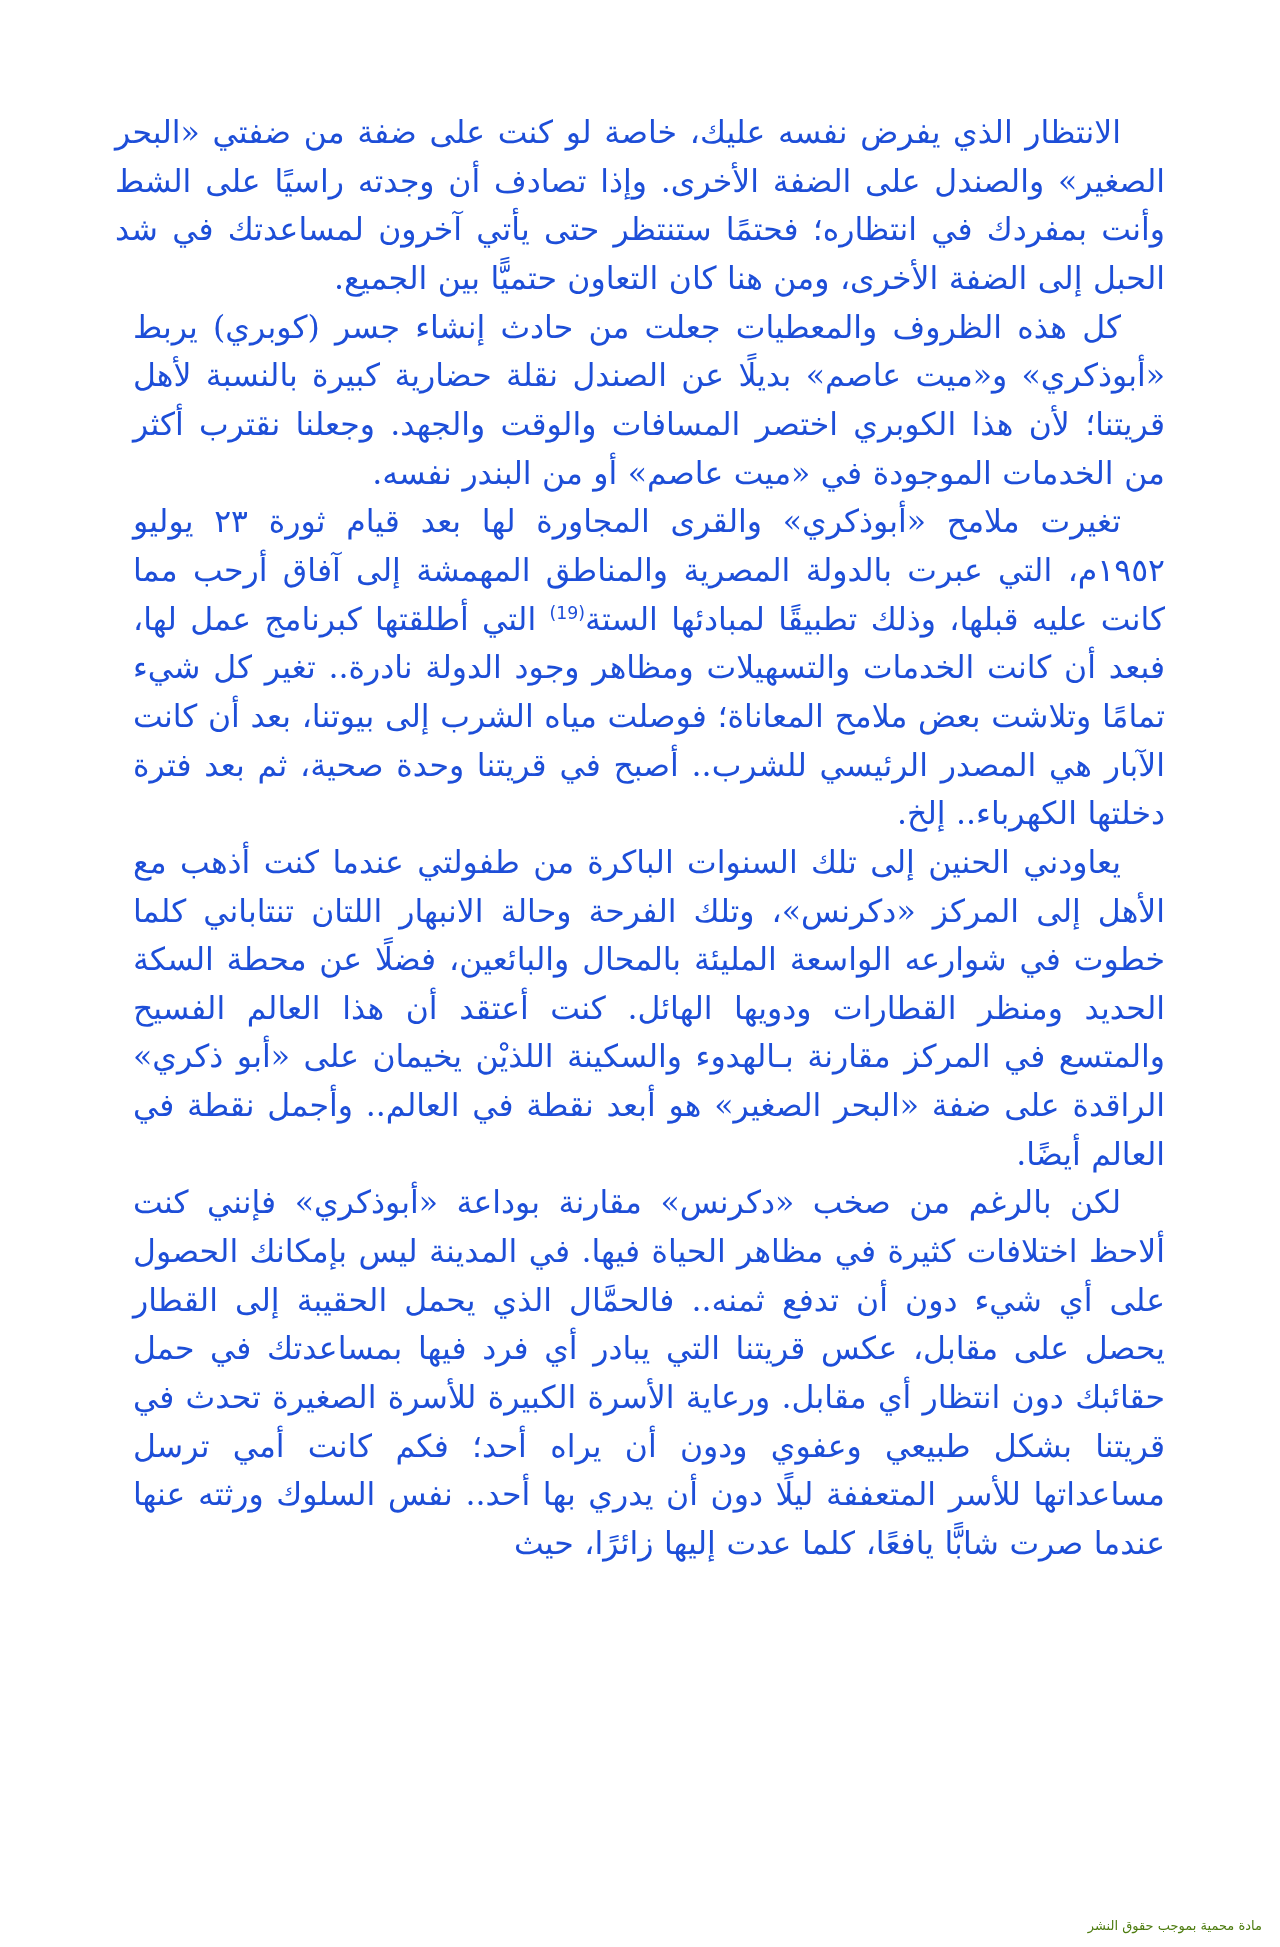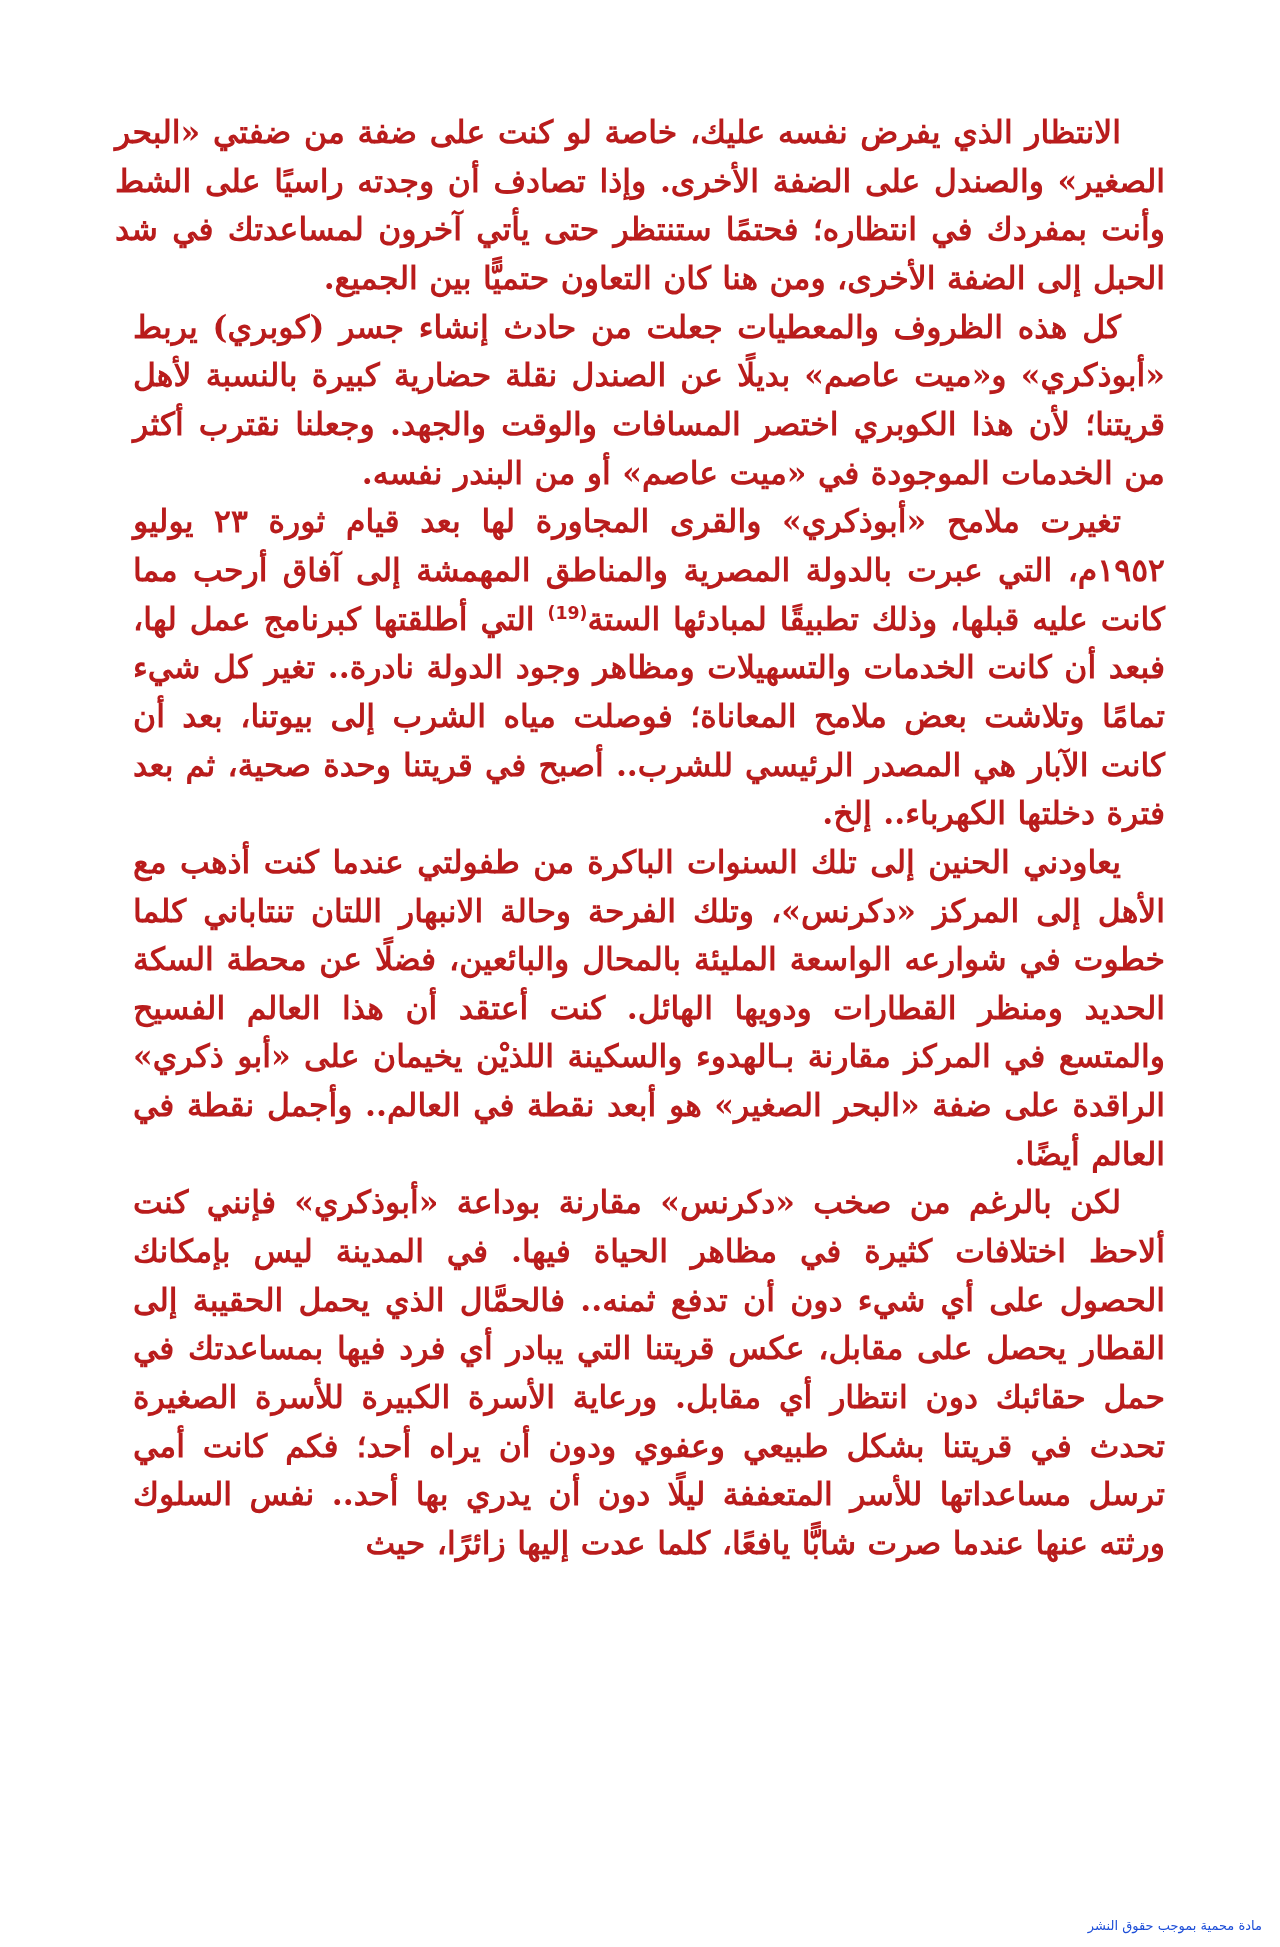--- a/index.html
+++ b/index.html
@@ -30,25 +30,25 @@
     width: auto;
   }
 
   .para {
     direction: rtl;
     text-align: justify;
     text-align-last: right;
     text-justify: inter-word;
     font-size: 31.5px;
     line-height: 1.545;
-    color: #b91c1c;
+    color: #1d4ed8;
     margin: 0;
     padding: 0;
     text-indent: 44px;
-    font-weight: 700;
+    font-weight: 400;
     letter-spacing: 0px;
     word-spacing: 0.5px;
     font-family: "DejaVu Serif", "Liberation Serif", serif;
   }
 
   .para + .para {
     margin-top: 0px;
     margin-left: 18px;
   }
 
@@ -84,15 +84,15 @@
     <p class="para">كل هذه الظروف والمعطيات جعلت من حادث إنشاء جسر (كوبري) يربط «أبوذكري» و«ميت عاصم» بديلًا عن الصندل نقلة حضارية كبيرة بالنسبة لأهل قريتنا؛ لأن هذا الكوبري اختصر المسافات والوقت والجهد. وجعلنا نقترب أكثر من الخدمات الموجودة في «ميت عاصم» أو من البندر نفسه.</p>
 
     <p class="para"><span>تغيرت ملامح «أبوذكري» والقرى المجاورة لها بعد قيام ثورة ٢٣ يوليو ١٩٥٢م، التي عبرت بالدولة المصرية والمناطق المهمشة إلى آفاق أرحب مما كانت عليه قبلها، وذلك تطبيقًا لمبادئها الستة</span><sup class="fnref">(19)</sup><span> التي أطلقتها كبرنامج عمل لها، فبعد أن كانت الخدمات والتسهيلات ومظاهر وجود الدولة نادرة.. تغير كل شيء تمامًا وتلاشت بعض ملامح المعاناة؛ فوصلت مياه الشرب إلى بيوتنا، بعد أن كانت الآبار هي المصدر الرئيسي للشرب.. أصبح في قريتنا وحدة صحية، ثم بعد فترة دخلتها الكهرباء.. إلخ.</span></p>
 
     <p class="para">يعاودني الحنين إلى تلك السنوات الباكرة من طفولتي عندما كنت أذهب مع الأهل إلى المركز «دكرنس»، وتلك الفرحة وحالة الانبهار اللتان تنتاباني كلما خطوت في شوارعه الواسعة المليئة بالمحال والبائعين، فضلًا عن محطة السكة الحديد ومنظر القطارات ودويها الهائل. كنت أعتقد أن هذا العالم الفسيح والمتسع في المركز مقارنة بـالهدوء والسكينة اللذيْن يخيمان على «أبو ذكري» الراقدة على ضفة «البحر الصغير» هو أبعد نقطة في العالم.. وأجمل نقطة في العالم أيضًا.</p>
 
     <p class="para">لكن بالرغم من صخب «دكرنس» مقارنة بوداعة «أبوذكري» فإنني كنت ألاحظ اختلافات كثيرة في مظاهر الحياة فيها. في المدينة ليس بإمكانك الحصول على أي شيء دون أن تدفع ثمنه.. فالحمَّال الذي يحمل الحقيبة إلى القطار يحصل على مقابل، عكس قريتنا التي يبادر أي فرد فيها بمساعدتك في حمل حقائبك دون انتظار أي مقابل. ورعاية الأسرة الكبيرة للأسرة الصغيرة تحدث في قريتنا بشكل طبيعي وعفوي ودون أن يراه أحد؛ فكم كانت أمي ترسل مساعداتها للأسر المتعففة ليلًا دون أن يدري بها أحد.. نفس السلوك ورثته عنها عندما صرت شابًّا يافعًا، كلما عدت إليها زائرًا، حيث</p>
 
   </div>
 
-  <div id="watermark" style="color: #1d4ed8;">مادة محمية بموجب حقوق النشر</div>
+  <div id="watermark" style="color: #4d7c0f;">مادة محمية بموجب حقوق النشر</div>
 
 </div>
 
 </body></html>

